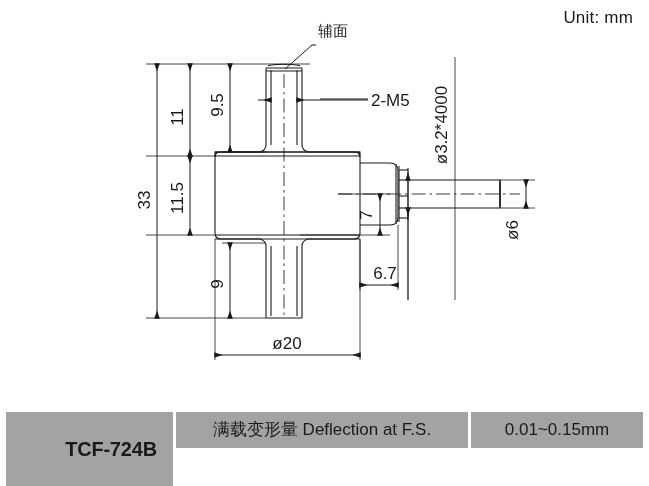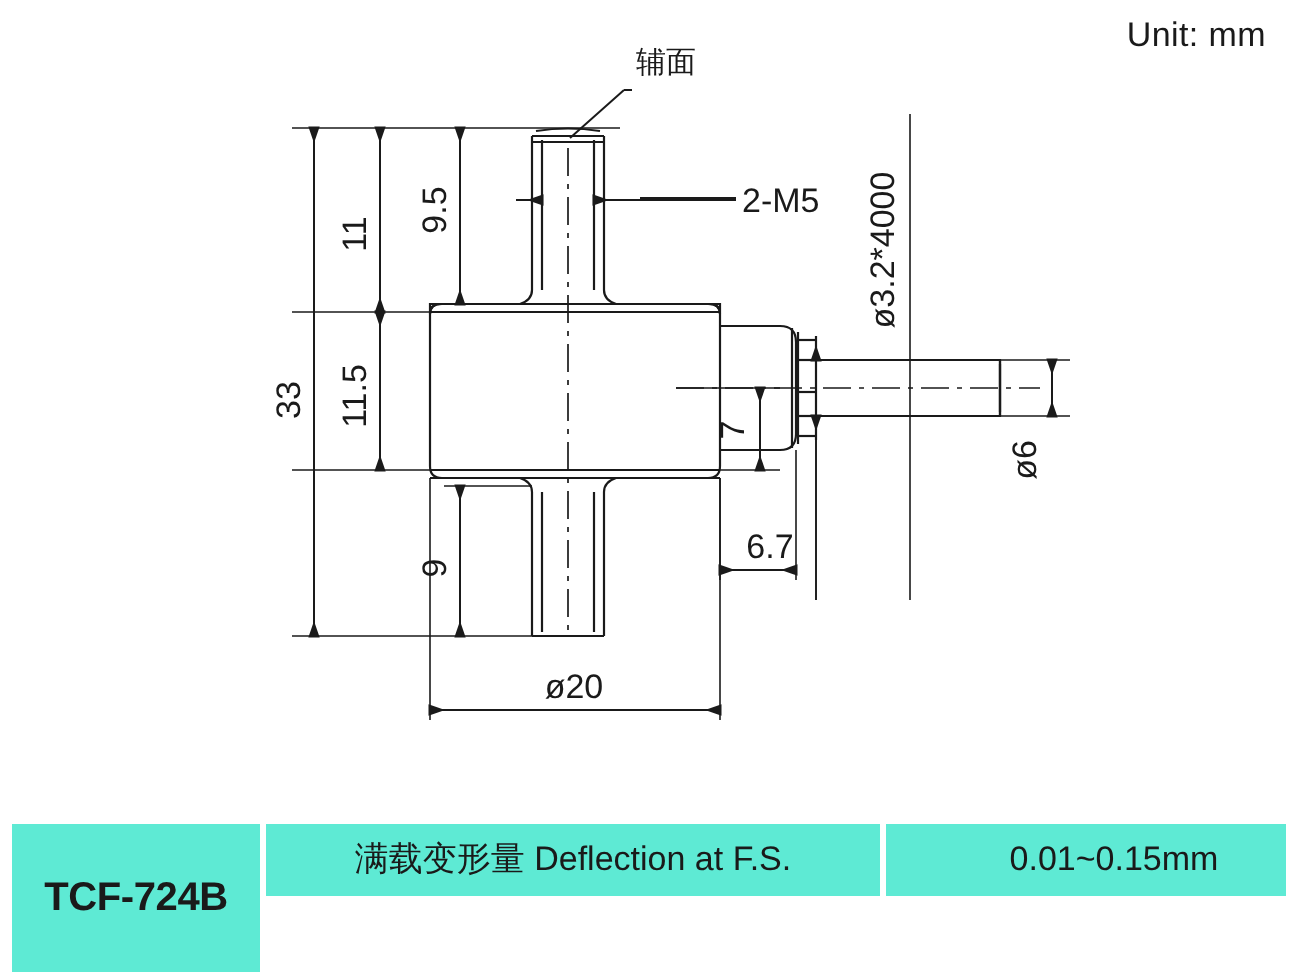--- a/index.html
+++ b/index.html
@@ -42,50 +42,50 @@
     left: 0;
     top: 412px;
     width: 649px;
     height: 74px;
     display: flex;
     gap: 3px;
     box-sizing: border-box;
     padding: 0 6px;
   }
   .cellbox {
-    background: #5eead4;
+    background: #a3a3a3;
     display: flex;
     align-items: center;
     justify-content: center;
   }
   #model-cell {
     flex: 0 0 124px;
     font-size: 20px;
     font-weight: bold;
     letter-spacing: -0.2px;
+    padding-left: 43px;
   }
   #rows-wrap {
     flex: 1 1 auto;
     display: flex;
     flex-direction: column;
     gap: 3px;
   }
   .spec-row {
     flex: 1 1 50%;
     display: flex;
     gap: 3px;
   }
   .spec-name {
     flex: 1 1 auto;
     font-size: 17px;
   }
   .spec-value {
     flex: 0 0 172px;
     font-size: 17px;
-    padding-left: 28px;
   }
   svg text {
     font-family: "Liberation Sans", "DejaVu Sans", sans-serif;
     fill: #1a1a1a;
   }
   .dimtext { font-size: 17px; }
   .cjk { font-family: "DejaVu Sans", sans-serif; }
 </style>
 </head>
 <body>

